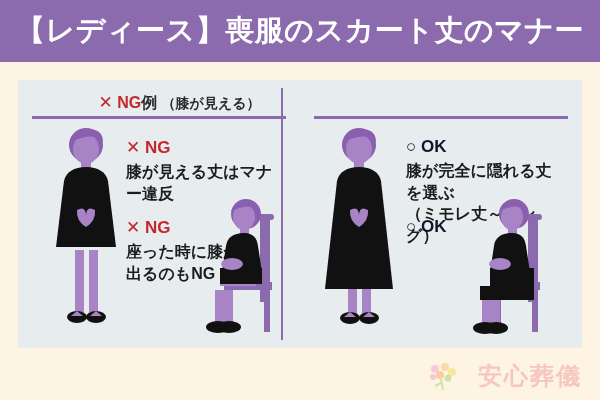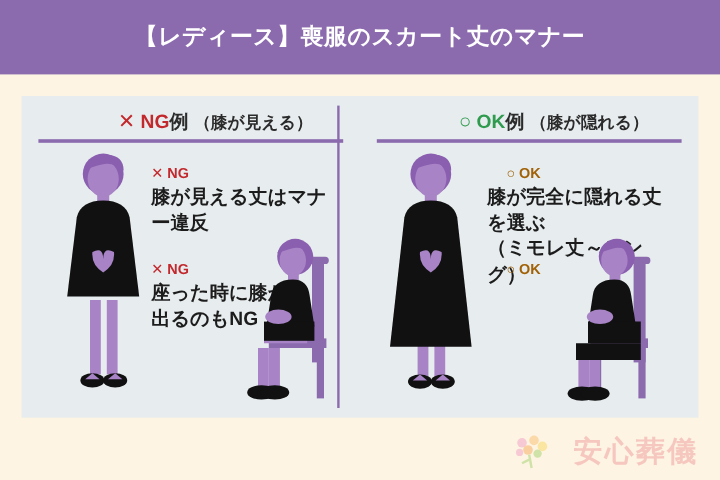--- a/index.html
+++ b/index.html
@@ -8,21 +8,21 @@
     background:#FDF4E3;
     font-family:"Liberation Sans","DejaVu Sans",sans-serif;
     position:relative;
   }
   #title-bar {
     position:absolute; left:0; top:0; width:600px; height:62px;
     background:#8B6BAE;
     display:flex; align-items:center; justify-content:center;
   }
   #title-text {
-    color:#FFFFFF; font-size:19px; font-weight:bold; letter-spacing:0.5px;
+    color:#FFFFFF; font-size:29px; font-weight:bold; letter-spacing:0.5px;
     white-space:nowrap;
   }
   #panel {
     position:absolute; left:18px; top:80px; width:564px; height:268px;
     background:#E7ECEE;
   }
   #divider {
     position:absolute; left:281px; top:88px; width:2px; height:252px;
     background:#8B6BAE;
   }
@@ -38,23 +38,23 @@
   .col-head .mark-x { color:#C2282C; font-size:17px; }
   .col-head .mark-o { color:#2E9B4E; font-size:17px; }
   .col-head .word-ng { color:#C2282C; }
   .col-head .word-ok { color:#2E9B4E; }
   .col-head .paren { font-size:14px; }
   .col-rule {
     position:absolute; top:36px; left:14px; width:254px; height:3px;
     background:#8B6BAE;
   }
   .note { position:absolute; width:160px; }
-  .note-label { font-size:12px; font-weight:bold; white-space:nowrap; }
+  .note-label { font-size:17px; font-weight:bold; white-space:nowrap; }
   .note-label.ng { color:#C2282C; }
-  .note-label.ok { color:#a16207;margin-left:16px; }
+  .note-label.ok { color:#0f172a; }
   .note-body {
     font-size:16px; color:#1c1c1c; line-height:1.35; margin-top:3px;
     font-weight:bold;
   }
   #ng-note-1 { left:108px; top:57px; }
   #ng-note-2 { left:108px; top:137px; }
   #ok-note-1 { left:106px; top:57px; }
   #ok-note-2 { left:106px; top:137px; }
 
   .figure { position:absolute; }
@@ -159,25 +159,20 @@
 
       <path d="M46 35 c-11 0 -17 5 -18 13 l-4 26 h40 l-4 -26 c-1 -8 -5 -13 -14 -13 z" fill="#111111"></path>
       <rect x="22" y="70" width="42" height="16" fill="#111111"></rect>
 
       <ellipse cx="34" cy="66" rx="11" ry="6" fill="#A884C6"></ellipse>
     </svg>
   </div>
 </div>
 
 <div class="col" id="col-ok">
-  <div class="col-head">
-    <span class="mark-o">○</span>
-    <span class="word-ok">OK</span><span>例</span>
-    <span class="paren">（膝が隠れる）</span>
-  </div>
   <div class="col-rule"></div>
 
   <div class="note" id="ok-note-1">
     <div class="note-label ok">
       <span>○</span>
       <span>OK</span>
     </div>
     <div class="note-body">膝が完全に隠れる丈を選ぶ<br>（ミモレ丈～ロング）</div>
   </div>
 

